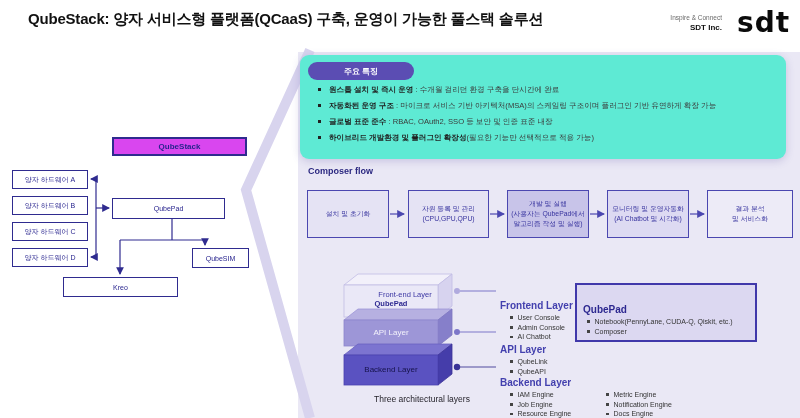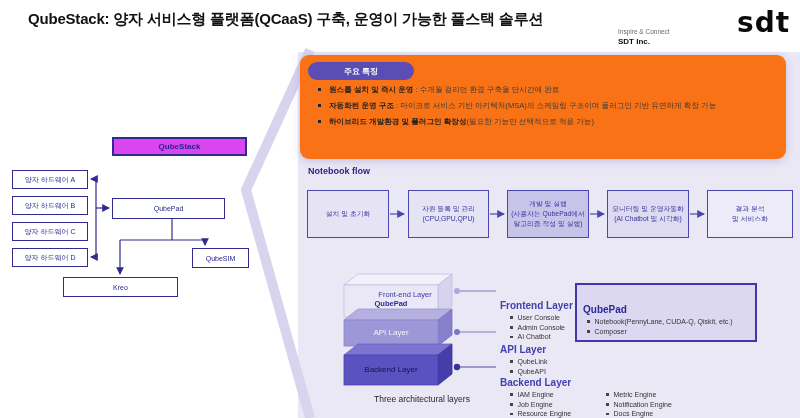--- a/index.html
+++ b/index.html
@@ -9,32 +9,32 @@
     font-family:"Liberation Sans", sans-serif;
     -webkit-font-smoothing:antialiased;
   }
   .abs{position:absolute;}
 
   
   .slide-title{
     left:28px;top:10px;width:600px;
     font-size:15px;font-weight:bold;color:#111;letter-spacing:-0.2px;
   }
-  .brand-text{left:618px;top:28px;width:104px;line-height:1.25;}
+  .brand-text{left:618px;top:14px;width:104px;text-align:right;line-height:1.25;}
   .brand-tagline{font-size:6.5px;color:#6a6a6a;display:block;}
   .brand-company{font-size:8px;font-weight:bold;color:#111;display:block;margin-top:1px;}
   .brand-logo{
     left:737px;top:6px;width:56px;
     font-size:28px;font-weight:900;color:#0b0b0b;letter-spacing:1px;
     font-family:"DejaVu Sans", sans-serif;
   }
 
   
   .feature-card{
-    left:300px;top:55px;width:486px;height:104px;background:#f97316;
+    left:300px;top:55px;width:486px;height:104px;background:#5eead4;
     border-radius:9px;box-shadow:0 2px 8px rgba(70,60,150,0.22);
     z-index:2;
   }
   .feature-pill{
     left:8px;top:7px;width:106px;height:18px;background:#5b4db3;border-radius:10px;
     color:#ffffff;font-size:8px;font-weight:bold;
     display:flex;align-items:center;justify-content:center;
   }
   .feature-list{position:absolute;left:18px;top:30px;margin:0;padding:0;list-style:none;}
   .feature-list li{margin:0 0 7px 0;font-size:7.6px;color:#333;line-height:1.2;}
@@ -145,34 +145,35 @@
   <span class="brand-tagline">Inspire &amp; Connect</span>
   <span class="brand-company">SDT Inc.</span>
 </div>
 <div class="abs brand-logo">sdt</div>
 
 <div class="abs feature-card">
   <div class="abs feature-pill">주요 특징</div>
   <ul class="feature-list">
     <li><span class="fb"></span><span class="fs">원스톱 설치 및 즉시 운영</span><span class="fr"> : 수개월 걸리던 환경 구축을 단시간에 완료</span></li>
     <li><span class="fb"></span><span class="fs">자동화된 운영 구조</span><span class="fr"> : 마이크로 서비스 기반 아키텍처(MSA)의 스케일링 구조이며 플러그인 기반 유연하게 확장 가능</span></li>
+    <li><span class="fb"></span><span class="fs">글로벌 표준 준수</span><span class="fr"> : RBAC, OAuth2, SSO 등 보안 및 인증 표준 내장</span></li>
     <li><span class="fb"></span><span class="fs">하이브리드 개발환경 및 플러그인 확장성</span><span class="fr">(필요한 기능만 선택적으로 적용 가능)</span></li>
   </ul>
 </div>
 
 <div class="node node-root" style="left:112px;top:137px;width:135px;height:19px;">QubeStack</div>
 <div class="node" style="left:12px;top:170px;width:76px;height:19px;">양자 하드웨어 A</div>
 <div class="node" style="left:12px;top:196px;width:76px;height:19px;">양자 하드웨어 B</div>
 <div class="node" style="left:12px;top:222px;width:76px;height:19px;">양자 하드웨어 C</div>
 <div class="node" style="left:12px;top:248px;width:76px;height:19px;">양자 하드웨어 D</div>
 <div class="node" style="left:112px;top:198px;width:113px;height:21px;">QubePad</div>
 <div class="node" style="left:192px;top:248px;width:57px;height:20px;">QubeSIM</div>
 <div class="node" style="left:63px;top:277px;width:115px;height:20px;">Kreo</div>
 
-<div class="abs opflow-title">Notebook flow</div>
+<div class="abs opflow-title">Composer flow</div>
 <div class="flow-box" style="left:307px;width:82px;background:#e5e3f4;">설치 및 초기화</div>
 <div class="flow-box" style="left:408px;width:81px;background:#e5e3f4;">자원 등록 및 관리
 (CPU,GPU,QPU)</div>
 <div class="flow-box" style="left:507px;width:82px;background:#c8c4e9;">개발 및 실행
 (사용자는 QubePad에서
 알고리즘 작성 및 실행)</div>
 <div class="flow-box" style="left:607px;width:82px;background:#dddaf2;">모니터링 및 운영자동화
 (AI Chatbot 및 시각화)</div>
 <div class="flow-box" style="left:707px;width:86px;background:#edebf7;">결과 분석
 및 서비스화</div>

